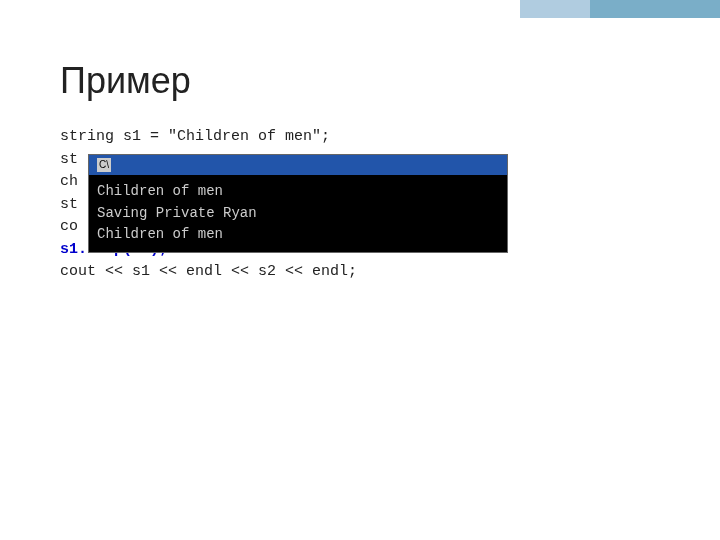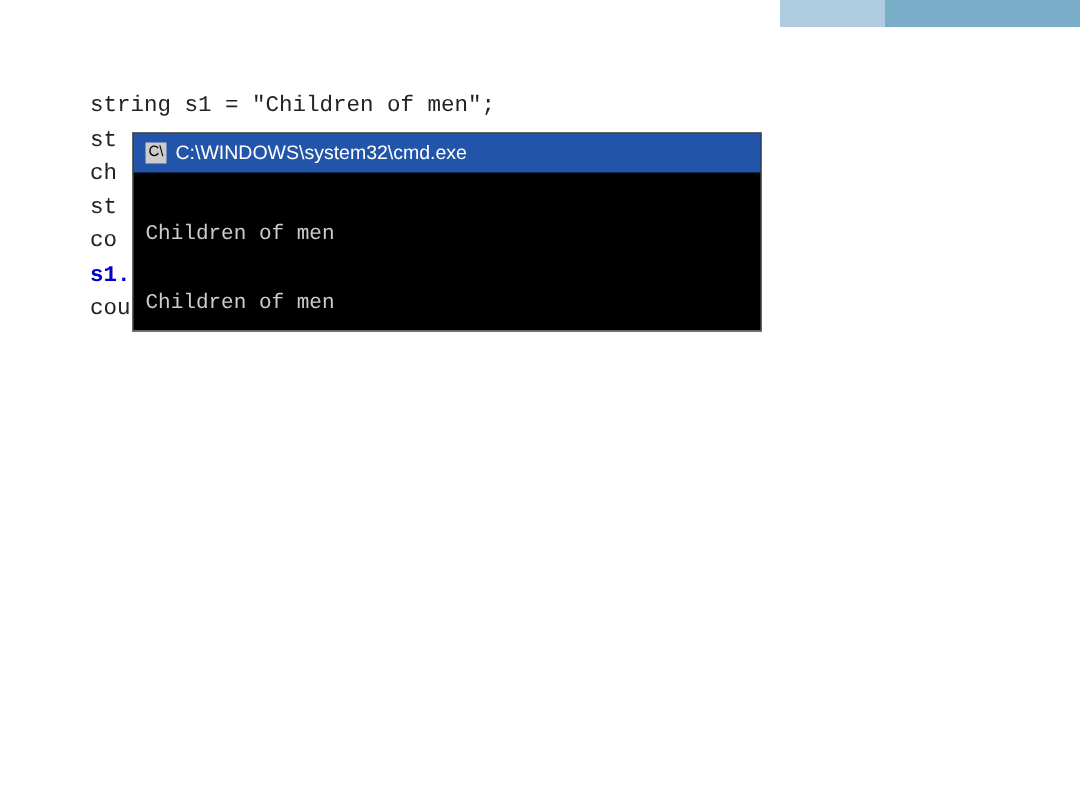--- a/index.html
+++ b/index.html
@@ -105,56 +105,56 @@
       color: #cccccc;
       font-family: 'Courier New', Courier, monospace;
       font-size: 14px;
       line-height: 1.55;
     }
 
     .cmd-body .cmd-line {
       display: block;
       white-space: pre;
       color: #cccccc;
-      margin-top: 25px;
     }
 
     .cmd-body .cmd-line.gray {
       color: #aaaaaa;
     }
   </style>
 </head>
 <body>
 
 <div class="top-bar">
   <div class="top-bar-inner"></div>
 </div>
 
 <div class="content">
 
+  <h1 class="title">Пример</h1>
 
   <div class="code-block">
 
     <span class="code-line">string s1 = "Children of men";</span>
 
     <span class="code-line">st<span style="opacity:0">ring s2 = "Saving Private Ryan";</span></span>
 
     <span class="code-line">ch<span style="opacity:0">ar c = 'x';</span></span>
 
     <span class="code-line">st<span style="opacity:0">ring s3;</span></span>
 
     <span class="code-line">co<span style="opacity:0">ut &lt;&lt; s1;</span></span>
 
     <div class="cmd-window">
       <div class="cmd-titlebar">
         <span class="cmd-titlebar-icon">C\</span>
-        <span>C:\WINDOWS\system32\cmd.exe</span>
       </div>
       <div class="cmd-body">
         <span class="cmd-line">Children of men</span>
+        <span class="cmd-line">Saving Private Ryan</span>
         <span class="cmd-line">Children of men</span>
       </div>
     </div>
 
     <span class="code-line bold-blue">s1.swap(s2);</span>
 
     <span class="code-line">cout &lt;&lt; s1 &lt;&lt; endl &lt;&lt; s2 &lt;&lt; endl;</span>
 
   </div>
 </div>

